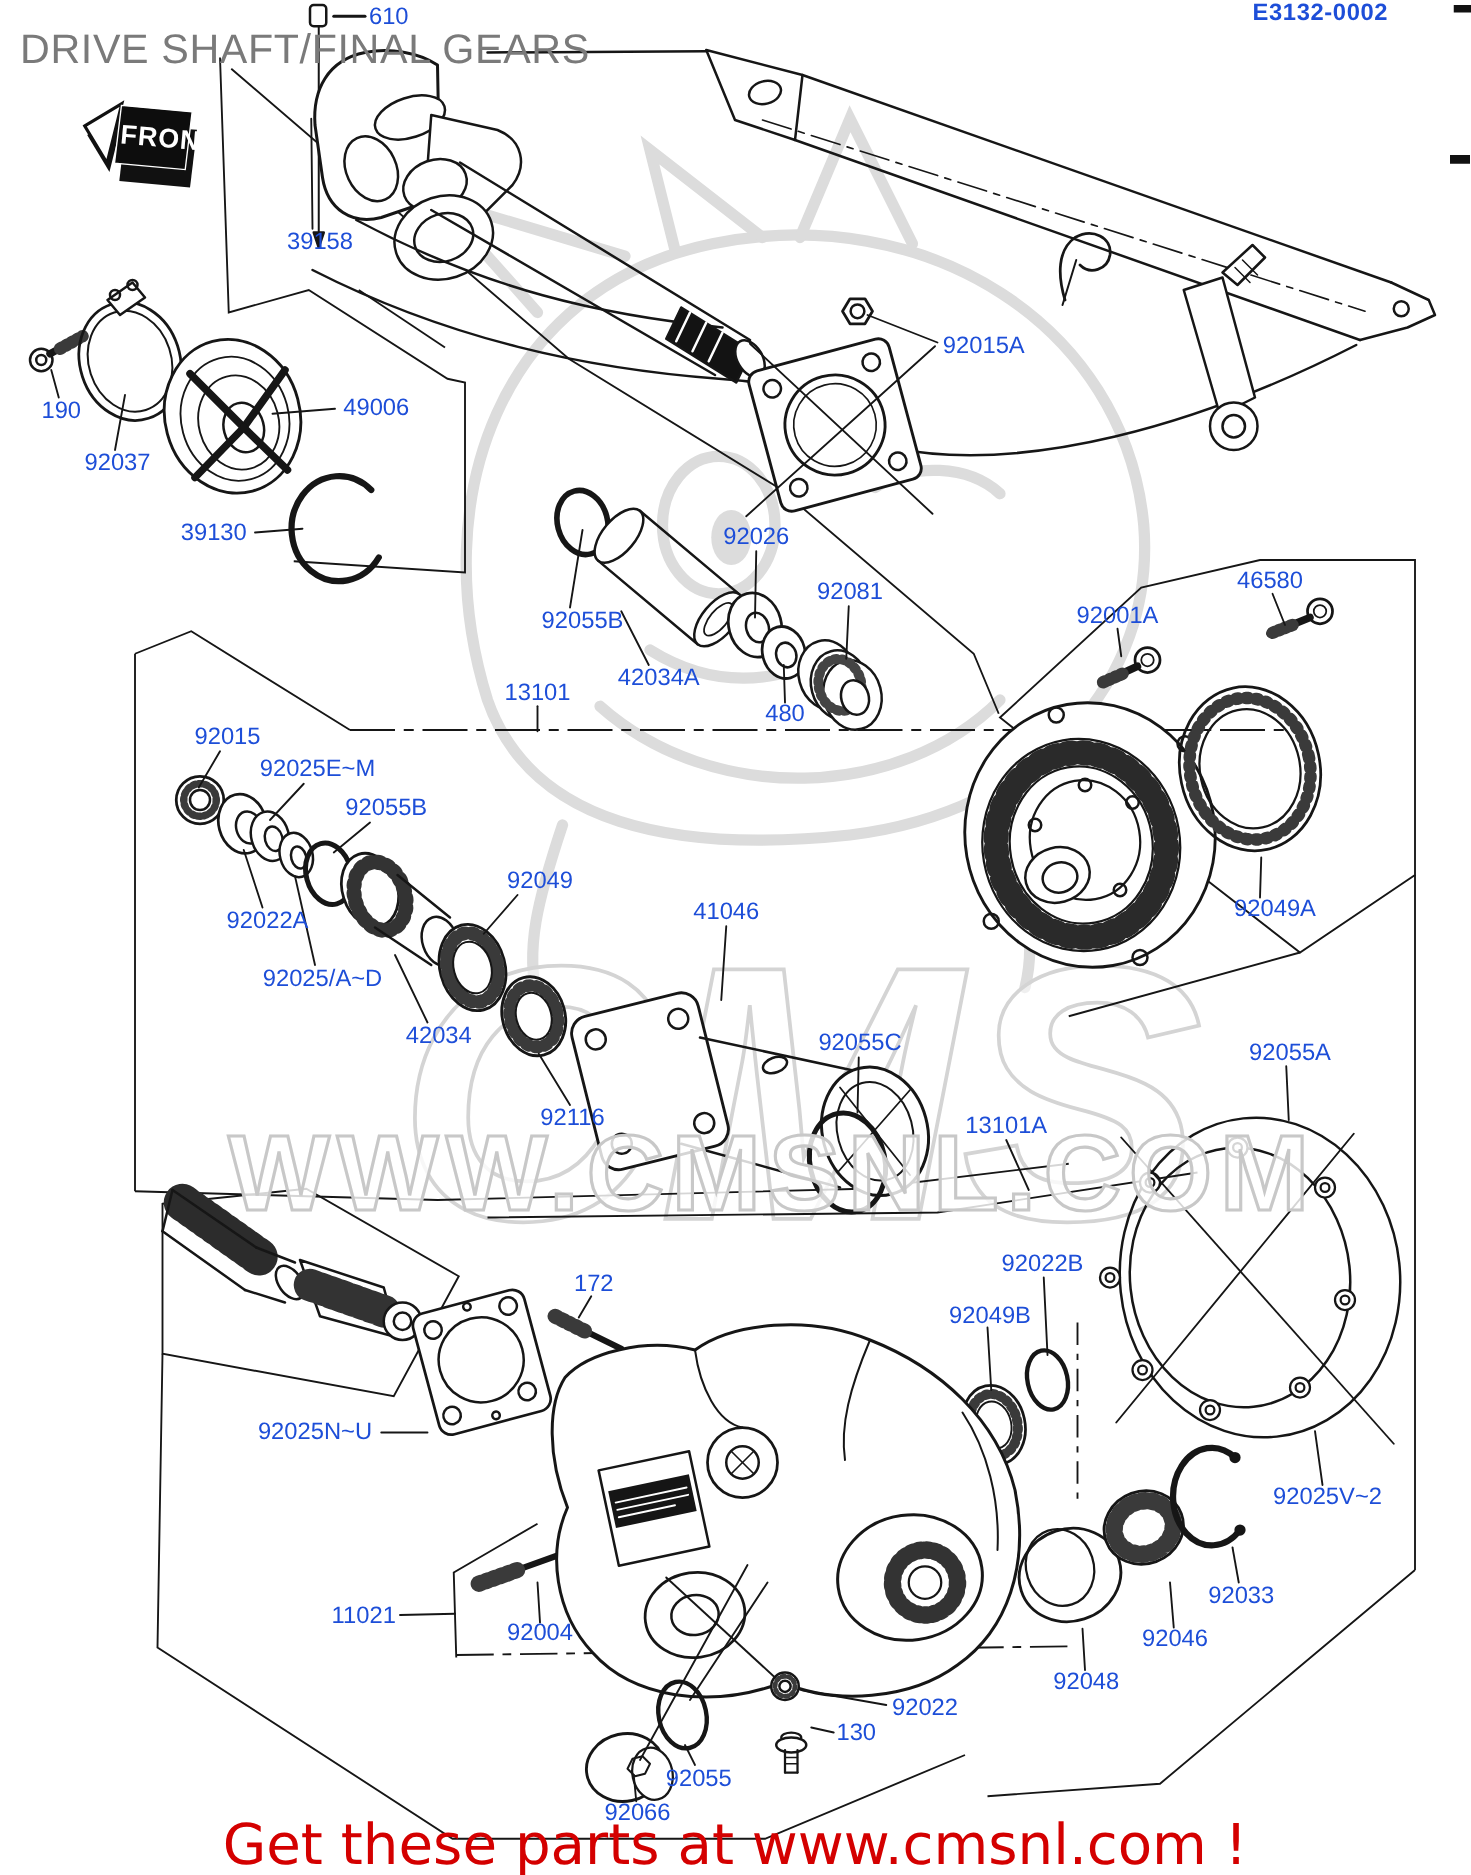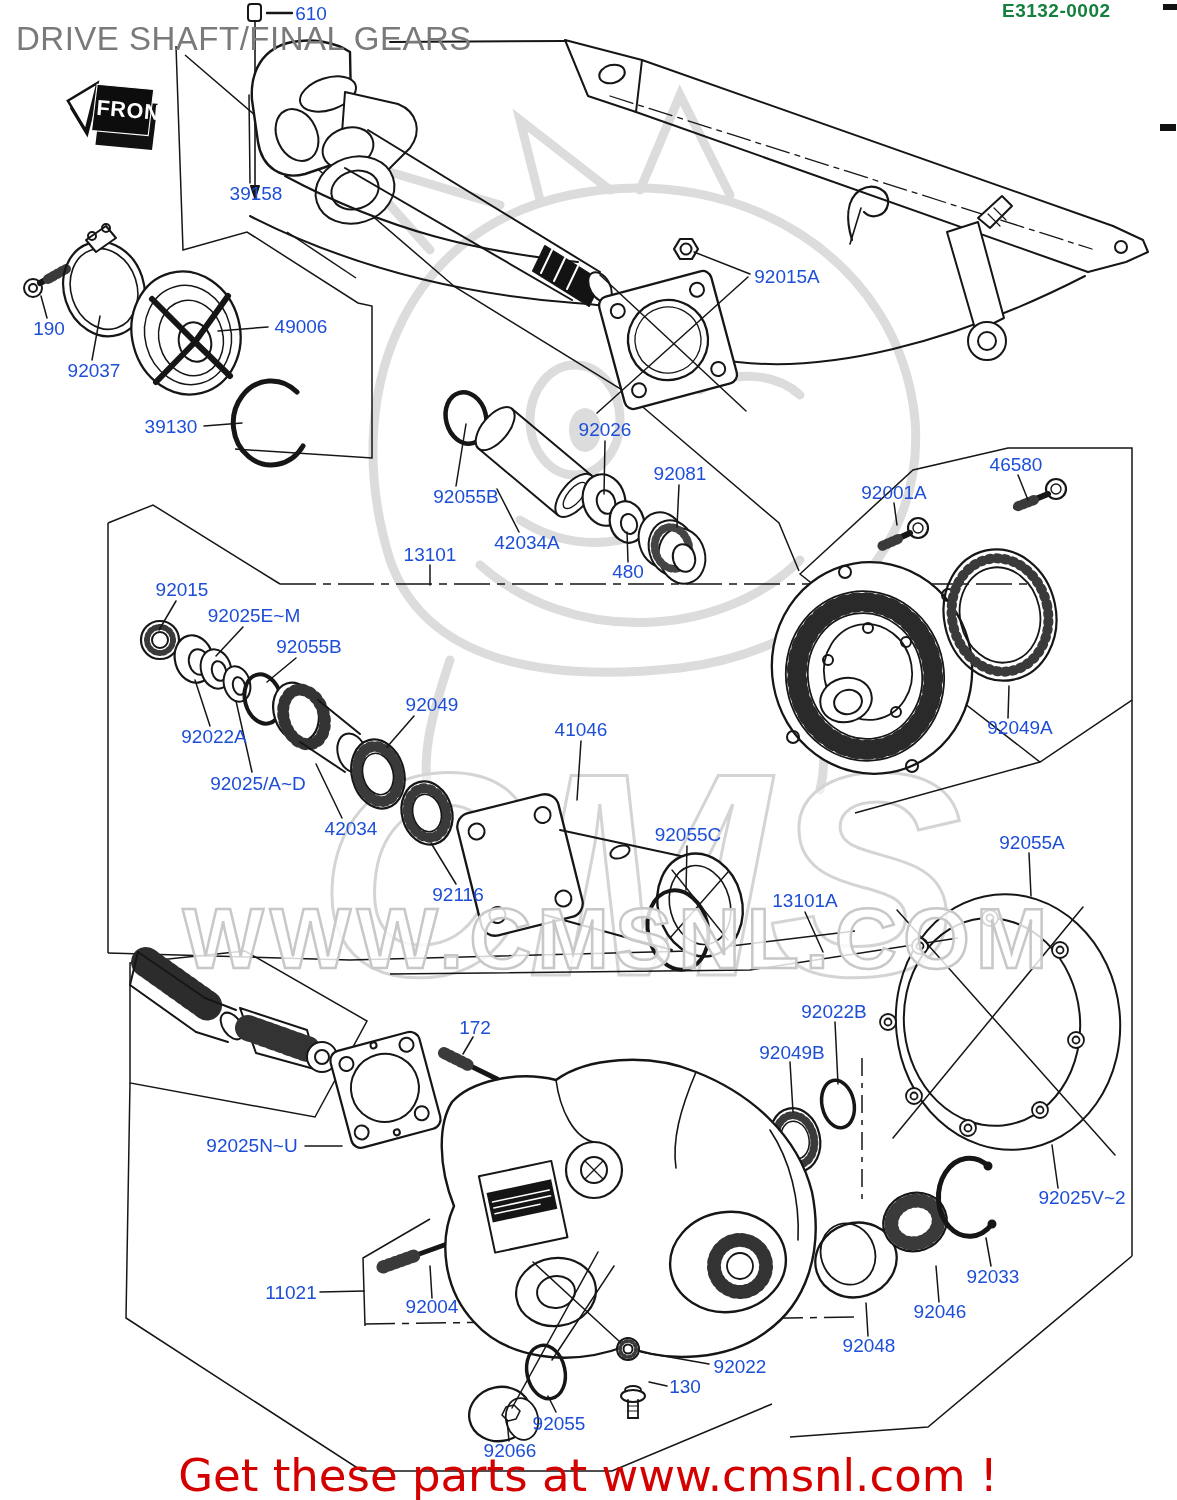--- a/index.html
+++ b/index.html
@@ -2,21 +2,21 @@
 <html><head>
 <meta charset="utf-8">
 <style>
   html,body{margin:0;padding:0;background:#fff;}
   .stage{position:relative;width:1177px;height:1500px;background:#ffffff;overflow:hidden;
          font-family:"Liberation Sans",sans-serif;}
   .stage svg{position:absolute;left:0;top:0;}
   .page-title{position:absolute;left:16px;top:20px;font-size:33px;letter-spacing:.5px;
               color:#7a7a7a;white-space:nowrap;}
   .diagram-code{position:absolute;left:1002px;top:0px;font-size:19px;font-weight:600;
-                color:#15803d;letter-spacing:.5px;white-space:nowrap;}
+                color:#1d4ed8;letter-spacing:.5px;white-space:nowrap;}
   .labels-layer{position:absolute;left:0;top:0;width:100%;height:100%;}
   .part-label{position:absolute;transform:translate(-50%,-50%);font-size:19px;font-weight:400;
               color:#1d4ed8;white-space:nowrap;letter-spacing:0px;}
   .promo{position:absolute;left:588px;top:1449px;transform:translateX(-50%);font-size:45px;
          font-weight:500;color:#d40000;white-space:nowrap;font-family:"DejaVu Sans","Liberation Sans",sans-serif;}
 </style>
 </head>
 <body>
 
 <div class="stage">
@@ -455,21 +455,21 @@
       <span class="part-label" style="left: 1016px; top: 465px;">46580</span>
       <span class="part-label" style="left: 1020px; top: 728px;">92049A</span>
       <span class="part-label" style="left: 1032px; top: 843px;">92055A</span>
       <span class="part-label" style="left: 805px; top: 901px;">13101A</span>
       <span class="part-label" style="left: 834px; top: 1012px;">92022B</span>
       <span class="part-label" style="left: 792px; top: 1053px;">92049B</span>
       <span class="part-label" style="left: 475px; top: 1028px;">172</span>
       <span class="part-label" style="left: 252px; top: 1146px;">92025N~U</span>
       <span class="part-label" style="left: 291px; top: 1293px;">11021</span>
       <span class="part-label" style="left: 432px; top: 1307px;">92004</span>
-      <span class="part-label" style="left: 1062px; top: 1198px; margin-left: 20px;">92025V~2</span>
+      <span class="part-label" style="left: 1062px; top: 1198px;">92025V~2</span>
       <span class="part-label" style="left: 993px; top: 1277px;">92033</span>
       <span class="part-label" style="left: 940px; top: 1312px;">92046</span>
       <span class="part-label" style="left: 869px; top: 1346px;">92048</span>
       <span class="part-label" style="left: 740px; top: 1367px;">92022</span>
       <span class="part-label" style="left: 685px; top: 1387px;">130</span>
       <span class="part-label" style="left: 559px; top: 1424px;">92055</span>
       <span class="part-label" style="left: 510px; top: 1451px;">92066</span>
     </div>
   <div class="promo" style="color: rgb(212, 0, 0);">Get these parts at www.cmsnl.com !</div>
 </div>

